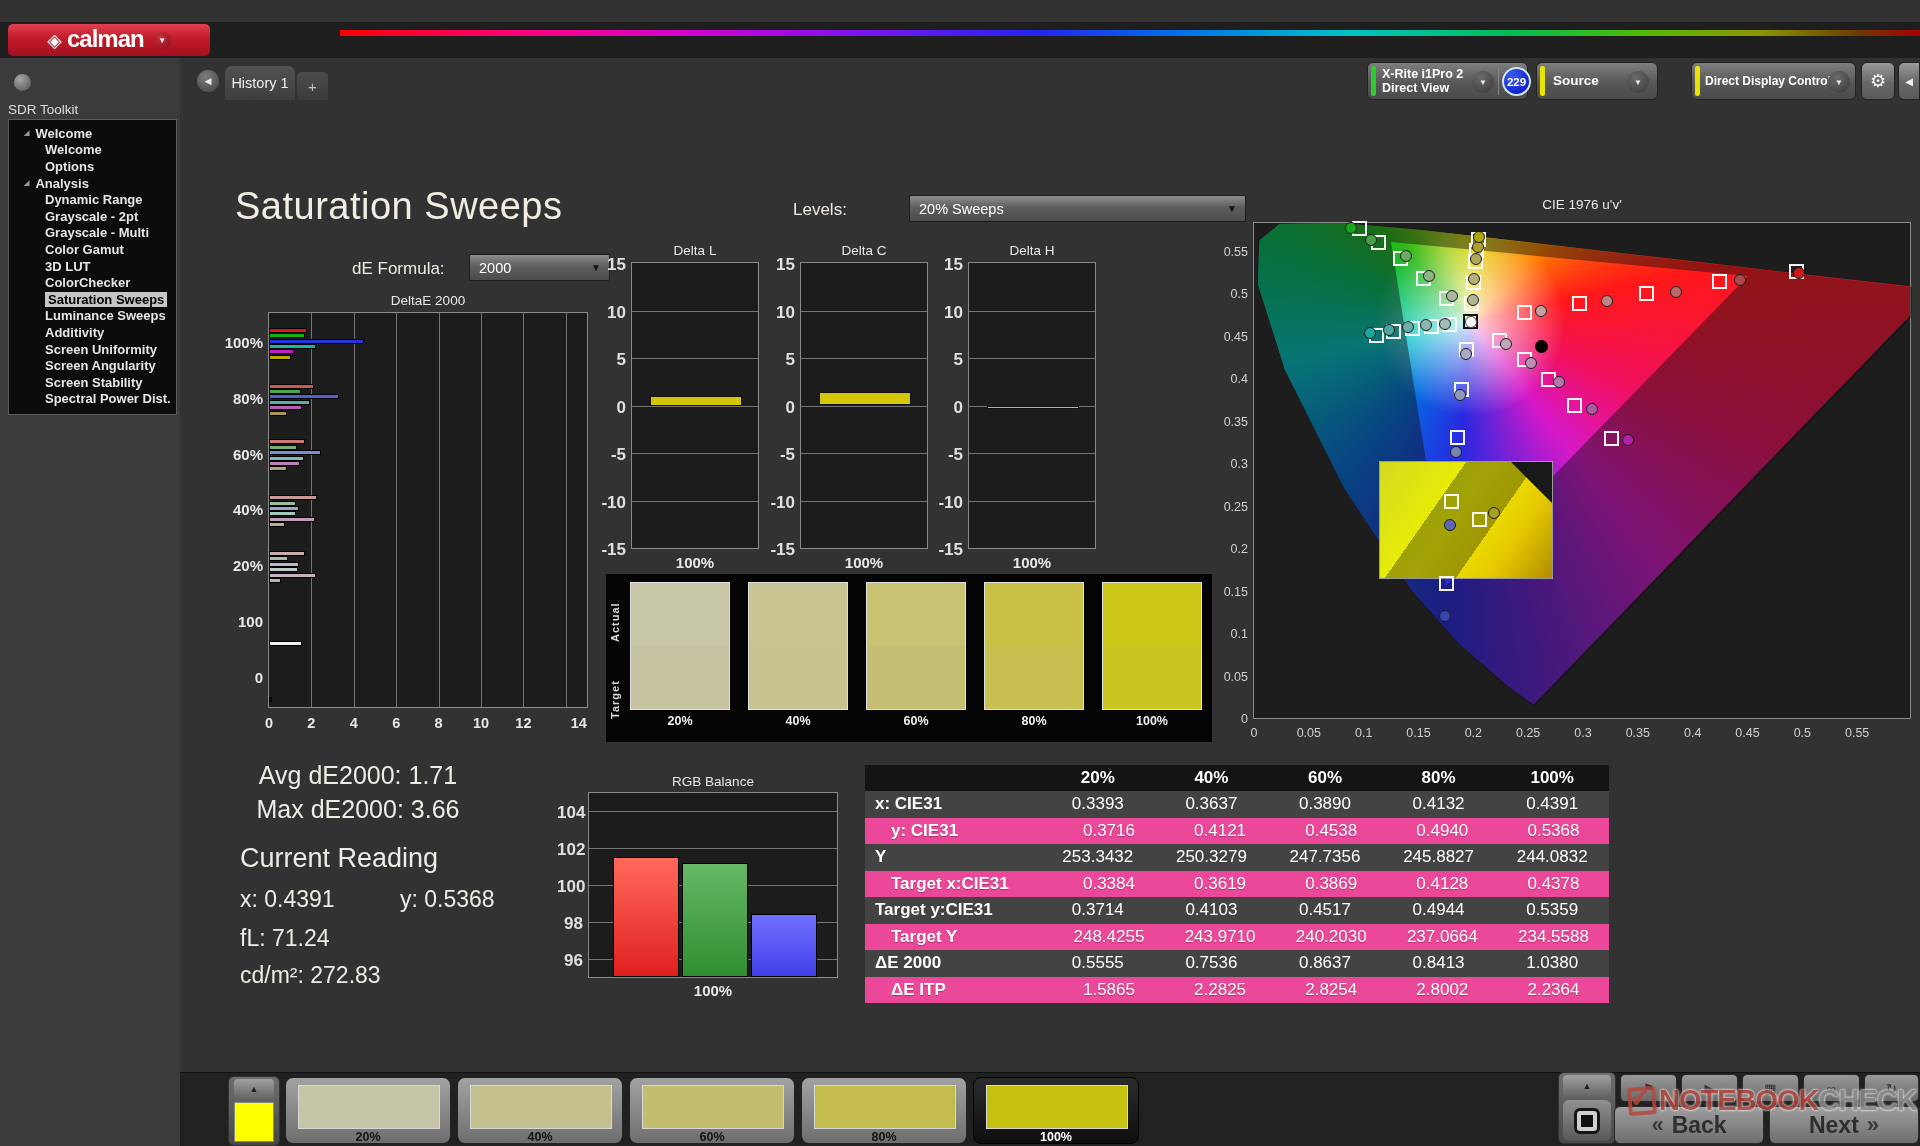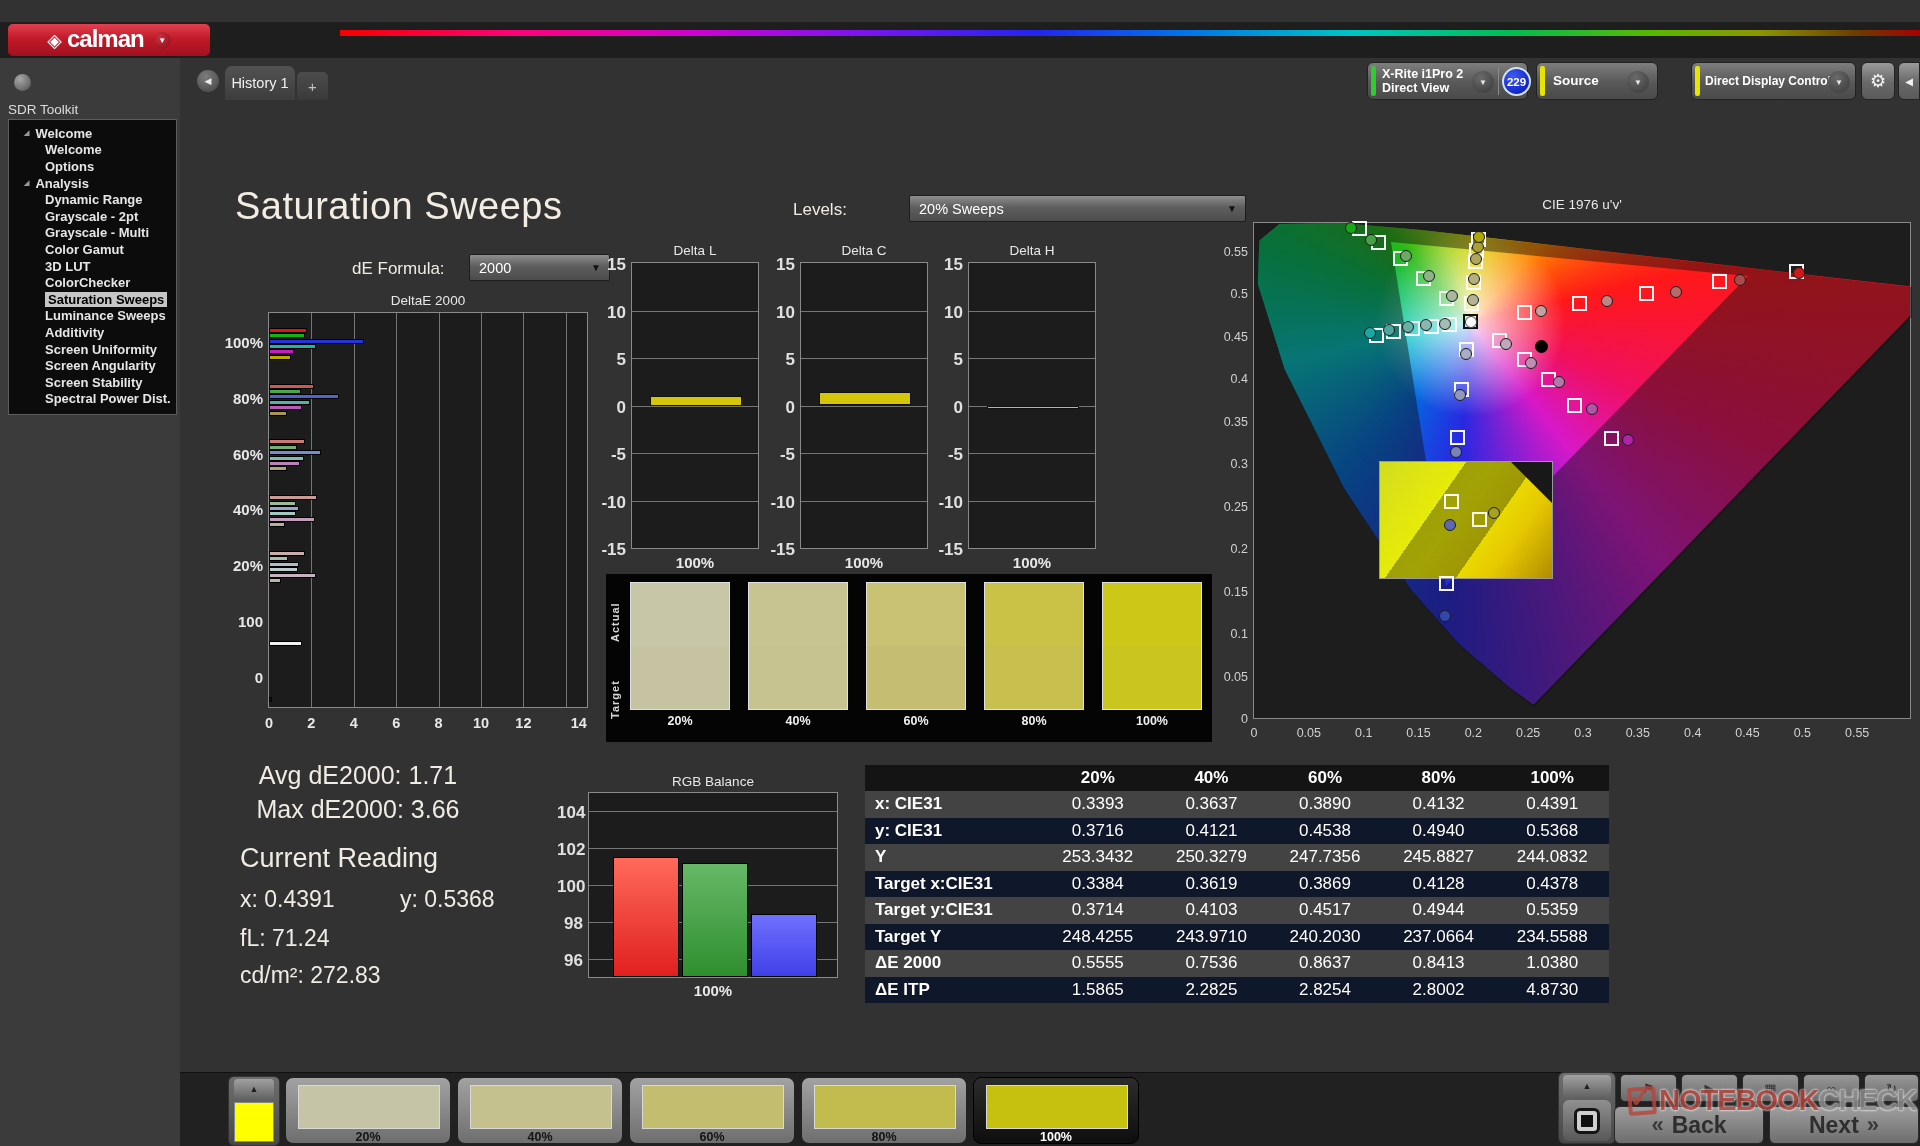--- a/index.html
+++ b/index.html
@@ -101,21 +101,21 @@
 
   
   .stats-avgmax { position:absolute; left:232px; top:758px; width:252px; text-align:center; font-size:25px; color:#f0ece4; line-height:34px; }
   .stat-line { position:absolute; color:#f0ece4; }
 
   
   #mtable { position:absolute; left:865px; top:765px; width:744px; font-size:17px; color:#fff; }
   .trow { display:flex; height:26.5px; align-items:center; }
   .trow.head { background:#141414; font-weight:700; height:26px; }
   .trow.dark { background:#434343; }
-  .trow.light { background:#0f172a; text-shadow:0 1px 1px rgba(0,0,0,.3); }
+  .trow.light { background:#ec4899; text-shadow:0 1px 1px rgba(0,0,0,.3);padding-left:16px; }
   .tcell-label { width:176px; padding-left:10px; font-weight:700; }
   .tcell { width:113.6px; text-align:center; }
 
   
   .bottombar { position:absolute; left:180px; top:1072px; right:0; bottom:0; background:#212121; border-top:1px solid #111; }
   .pat-mini { position:absolute; left:228px; top:1076px; width:52px; height:70px; background:linear-gradient(#6e6e6e,#484848);
     border:1px solid #333; border-radius:6px; }
   .mini-up { position:absolute; left:234px; top:1079px; width:40px; height:20px; border-radius:4px;
     background:linear-gradient(#a0a0a0,#646464); display:flex; align-items:center; justify-content:center; color:#1e1e1e; font-size:9px; }
   .mini-swatch { position:absolute; left:234px; top:1102px; width:40px; height:40px; border:1px solid #888; }
@@ -601,21 +601,21 @@
         <div class="tcell">0.8637</div>
         <div class="tcell">0.8413</div>
         <div class="tcell">1.0380</div>
       </div>
       <div class="trow light">
         <div class="tcell-label">ΔE ITP</div>
         <div class="tcell">1.5865</div>
         <div class="tcell">2.2825</div>
         <div class="tcell">2.8254</div>
         <div class="tcell">2.8002</div>
-        <div class="tcell">4.8730</div>
+        <div class="tcell">2.2364</div>
       </div>
     </div>
 
   <div class="bottombar"></div>
   <div class="pat-mini"></div>
   <div class="mini-up">
       <span>▲</span>
     </div>
   <div class="mini-swatch" id="mini-swatch" style="background: rgb(255, 255, 0);"></div>
   <div id="pattern-buttons">

